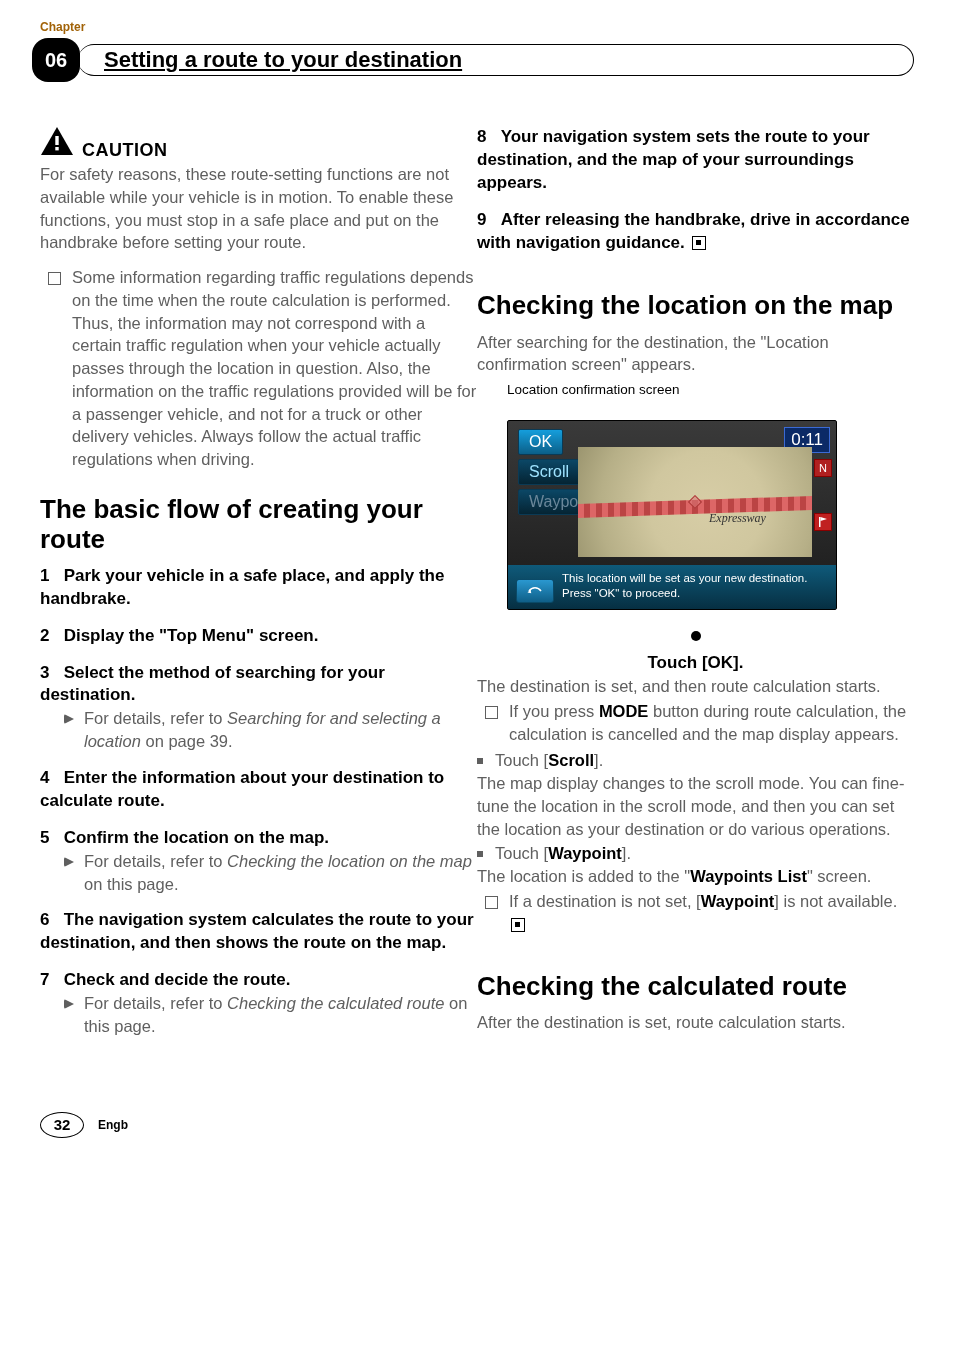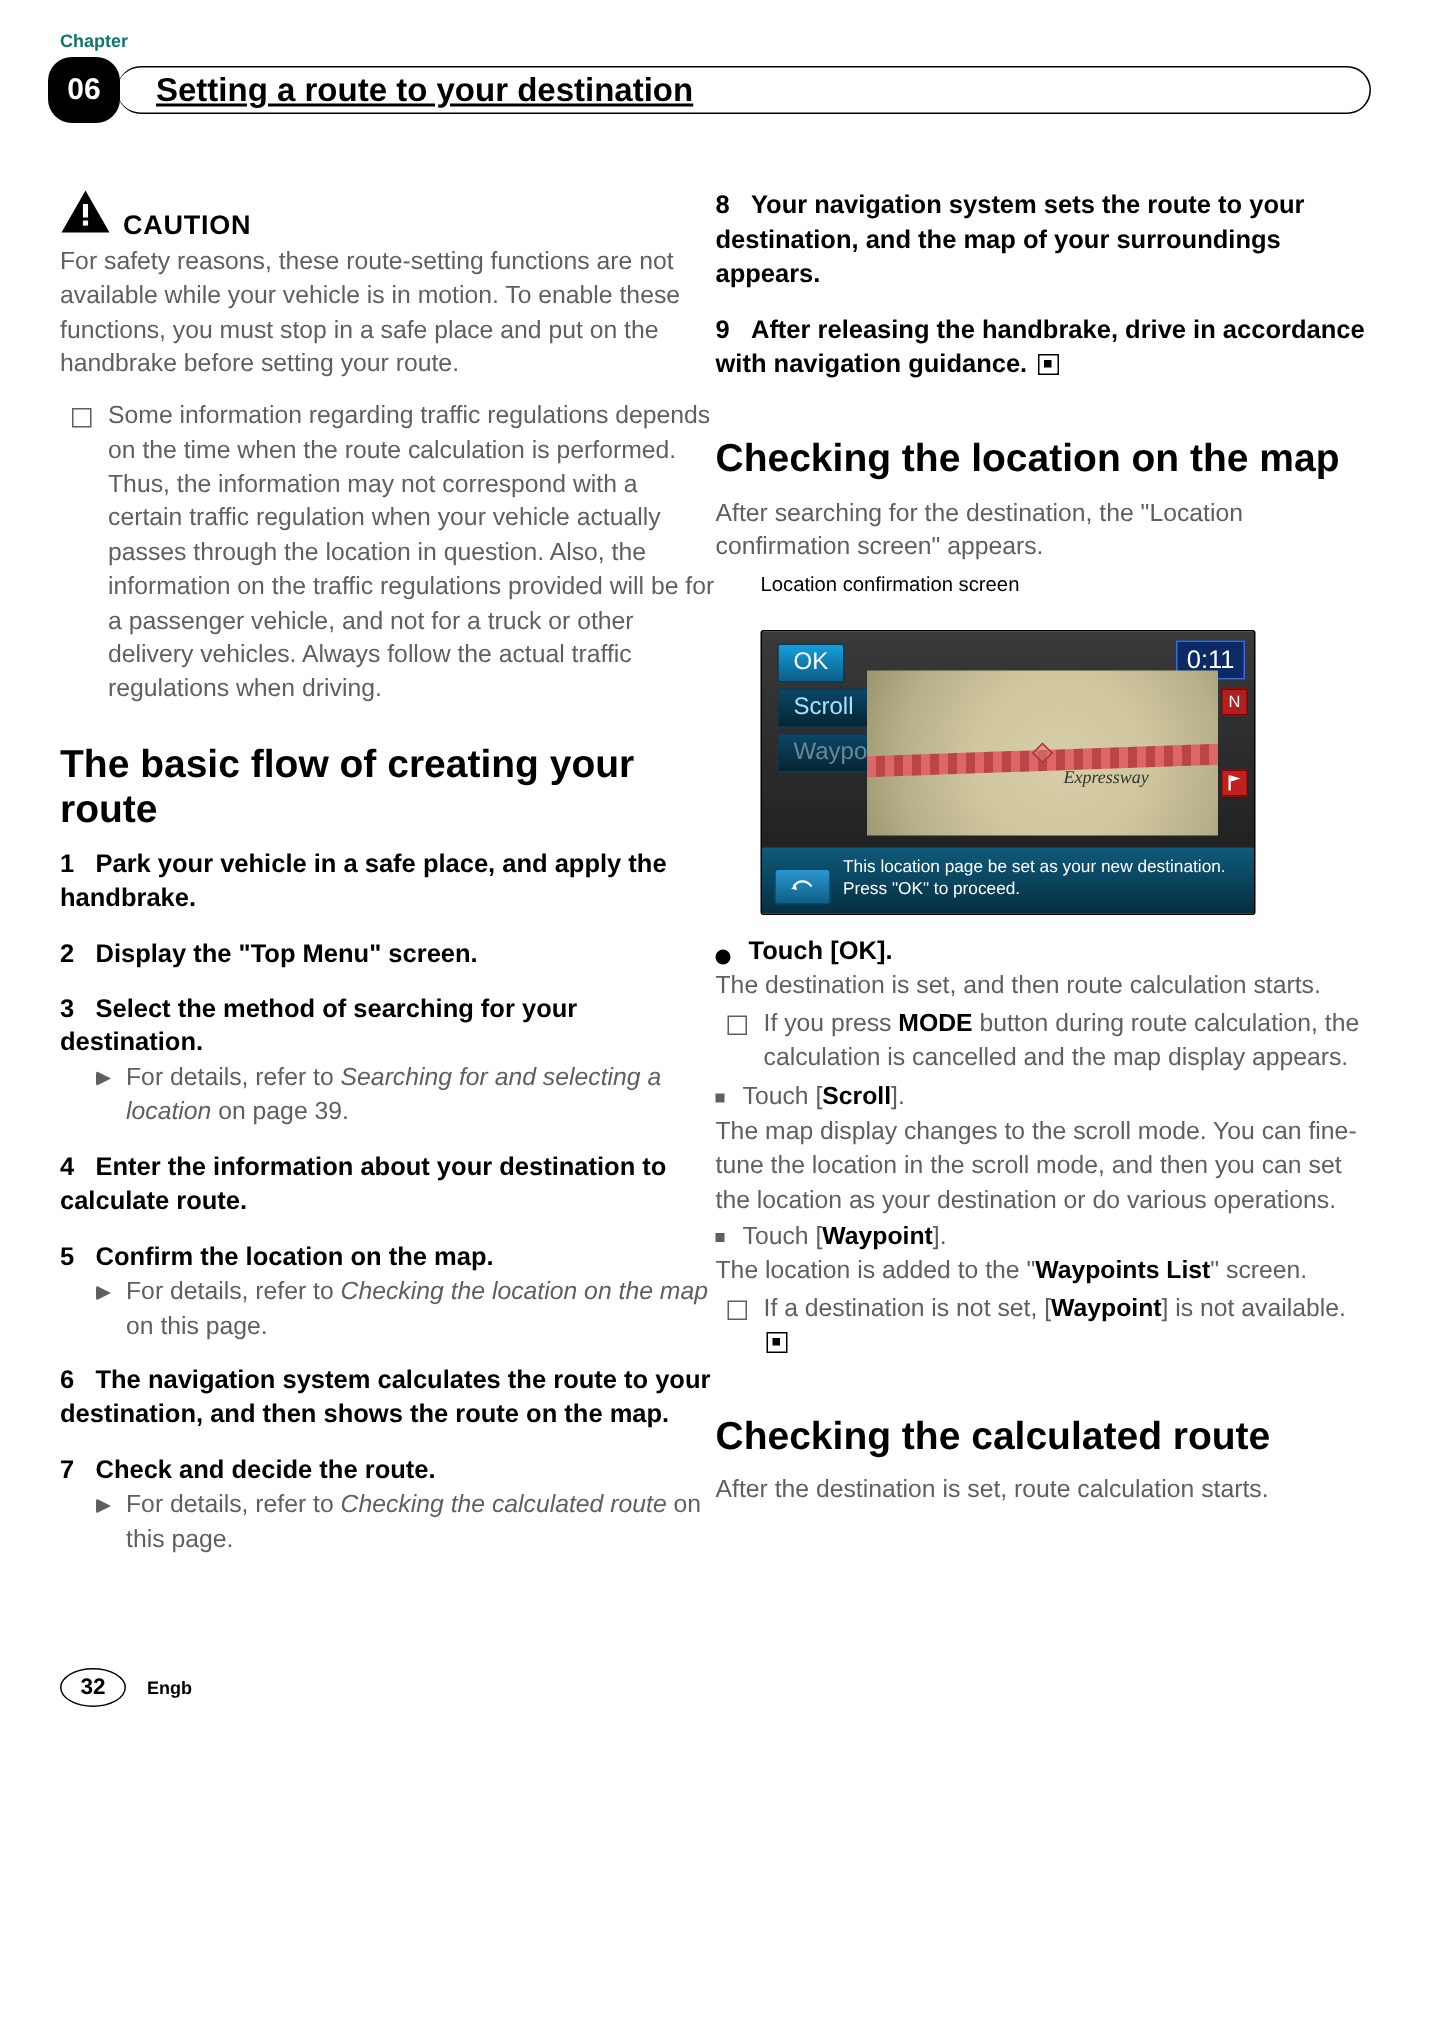--- a/index.html
+++ b/index.html
@@ -1,18 +1,18 @@
 <!DOCTYPE html>
 <html><head>
 <meta charset="utf-8">
 <style>
   * { box-sizing: border-box; margin: 0; padding: 0; }
   html, body { width: 954px; background: #fff; font-family: "Helvetica Neue", Helvetica, Arial, sans-serif; color: #000; }
   .page { width: 954px; padding: 20px 40px 40px 40px; position: relative; }
-  .top-meta { font-size: 12px; font-weight: bold; color: #0f766e; margin-bottom: 4px; margin-left: 0px; }
+  .top-meta { font-size: 12px; font-weight: bold; color: #a16207; margin-bottom: 4px; margin-left: 0px; }
   .header-row { display: flex; align-items: center; margin-bottom: 44px; }
   .chapter-pill { width: 48px; height: 44px; background: #000; color: #fff; font-weight: bold; display: flex; align-items: center; justify-content: center; border-radius: 16px; font-size: 20px; margin-right: 14px; position: relative; left: -8px; }
   .chapter-title-wrap { flex: 1; border: 1px solid #000; border-radius: 18px; padding: 3px 14px; height: 32px; display:flex; align-items:center; border-left: none; margin-left: -24px; padding-left: 26px; text-decoration: underline; }
   .chapter-title { font-size: 22px; font-weight: 800; }
   .columns { display: flex; }
   .col { flex: 1; }
 
   .caution-row { display: flex; align-items: flex-end; gap: 8px; margin-bottom: 2px; }
   .caution-icon { font-size: 32px; line-height: 1; }
   .caution-text { font-weight: 800; font-size: 18px; letter-spacing: 0.5px; }
@@ -20,21 +20,21 @@
   ul.square { list-style: none; padding-left: 0; margin-bottom: 24px; }
   ul.square > li { position: relative; padding-left: 32px; font-size: 16.5px; color: #5f5f5f; line-height: 1.38; }
   ul.square > li::before { content: ""; position: absolute; left: 8px; top: 6px; width: 11px; height: 11px; border: 1.6px solid #5f5f5f; }
   h2.section { font-size: 26px; font-weight: 800; line-height: 1.15; margin-bottom: 10px; }
   .step { margin-bottom: 14px; }
   .step-head { font-size: 17px; font-weight: 700; line-height: 1.35; }
   .sub { list-style: none; padding-left: 24px; }
   .sub > li { position: relative; padding-left: 20px; font-size: 16.5px; color: #5f5f5f; line-height: 1.38; }
   .sub > li::before { content: ""; position: absolute; left: 0; top: 7px; width: 0; height: 0; border-left: 10px solid #5f5f5f; border-top: 5px solid transparent; border-bottom: 5px solid transparent; border-radius: 2px; }
   .sub .ital { font-style: italic; }
-  .blackbullet-row { display:flex; gap:12px; align-items:center; margin-bottom: 2px; }
+  .blackbullet-row { display:flex; gap:12px; align-items:center; margin-bottom: 2px; flex-direction: column; }
   .blackbullet { width: 10px; height: 10px; background:#000; border-radius:50%; flex:0 0 auto; margin-top:7px; }
   .bb-text { font-size: 17px; font-weight: 700; }
   .mini-list { list-style: none; padding-left: 0; }
   .mini-list > li { position: relative; padding-left: 18px; font-size: 16.5px; color: #5f5f5f; line-height: 1.38; }
   .mini-list > li::before { content: ""; position: absolute; left: 0; top: 9px; width: 6px; height: 6px; background: #5f5f5f; }
   .boldk { font-weight: 700; color:#000; }
   .endmark { display:inline-block; border:1.5px solid #000; width:14px; height:14px; position:relative; top:2px; margin-left:2px; }
   .endmark::after { content:""; position:absolute; left:3px; top:3px; width:5px; height:5px; background:#000; }
   .fig-caption { font-size: 13.5px; font-weight: 400; margin: 6px 0 23px 30px; }
   .screenshot { margin-left: 30px; width: 330px; height: 190px; background: linear-gradient(#3a3a3a,#1a1a1a); border: 1px solid #000; position: relative; overflow:hidden; border-radius:2px; }
@@ -151,21 +151,21 @@
               <rect x="2" y="1" width="1.5" height="10" fill="#fff"></rect>
               <path d="M3.5 1 L10 3 L3.5 5 Z" fill="#fff"></path>
             </svg>
           </div>
         <div class="ss-map">
           <div class="ss-road"></div>
           <div class="ss-center"></div>
           <div class="ss-label">Expressway</div>
         </div>
         <div class="ss-foot">
-          <div>This location page be set as your new destination.</div>
+          <div>This location will be set as your new destination.</div>
           <div>Press "OK" to proceed.</div>
         </div>
         <div class="ss-back">
           <svg viewBox="0 0 24 16">
               <path d="M4 8 C 8 2, 16 2, 20 8" stroke="#fff" stroke-width="2" fill="none"></path>
               <path d="M2 10 L6 6 L7 11 Z" fill="#fff"></path>
             </svg>
         </div>
       </div>
 

